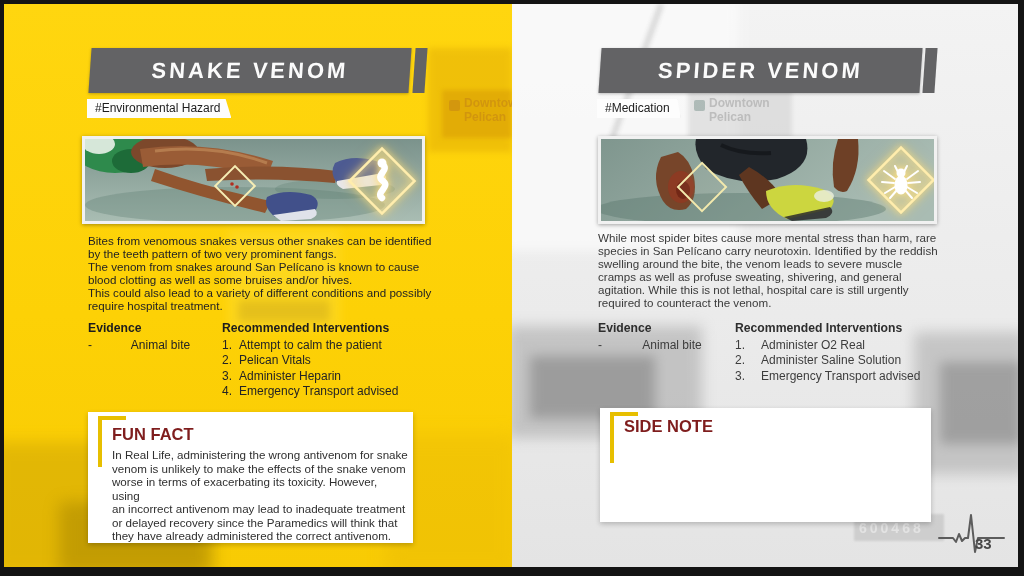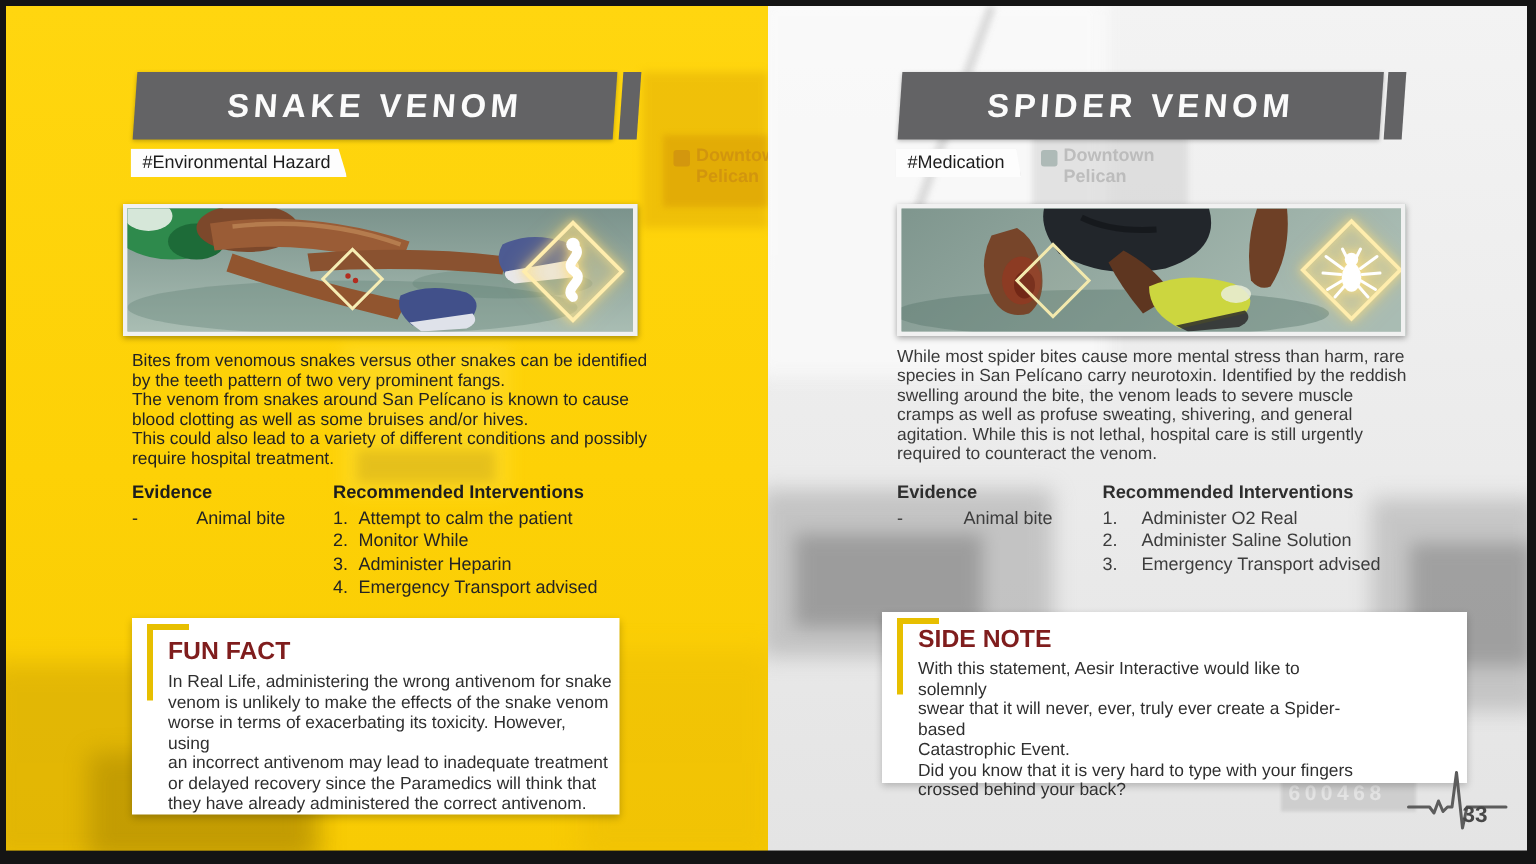--- a/index.html
+++ b/index.html
@@ -131,21 +131,21 @@
       <div style="width:134px;">
         <div class="col-h">Evidence</div>
         <ul class="dash">
           <li>Animal bite</li>
         </ul>
       </div>
       <div>
         <div class="col-h">Recommended Interventions</div>
         <ol class="num">
           <li>Attempt to calm the patient</li>
-          <li>Monitor While</li>
+          <li>Pelican Vitals</li>
           <li>Administer Heparin</li>
           <li>Emergency Transport advised</li>
         </ol>
       </div>
     </div>
 
     <div class="note" style="left:84px;top:408px;width:325px;height:131px;">
       <div class="note-corner"></div>
       <div class="note-title" style="top:13px;">FUN FACT</div>
       <div class="note-text" style="top:36px;">In Real Life, administering the wrong antivenom for snake
@@ -240,28 +240,23 @@
       <div>
         <div class="col-h">Recommended Interventions</div>
         <ol class="num wide">
           <li>Administer O2 Real</li>
           <li>Administer Saline Solution</li>
           <li>Emergency Transport advised</li>
         </ol>
       </div>
     </div>
 
-    <div class="note" style="left:76px;top:404px;width:390px;height:114px;">
+    <div class="note" style="left:88px;top:404px;width:331px;height:114px;">
       <div class="note-corner"></div>
       <div class="note-title" style="top:9px;">SIDE NOTE</div>
-      <div class="note-text" style="top:31px;">With this statement, Aesir Interactive would like to solemnly
-swear that it will never, ever, truly ever create a Spider-based
-Catastrophic Event.
-Did you know that it is very hard to type with your fingers
-crossed behind your back?</div>
     </div>
 
     <svg width="70" height="44" viewBox="0 0 70 44" style="position:absolute;left:426px;top:508px;">
       <polyline points="1,26 15,26 18,30 21,22 24,29 27,26 30,26 33,3 37,40 40,26 66,26" fill="none" stroke="#5c5c5c" stroke-width="2" stroke-linejoin="round" stroke-linecap="round"></polyline>
     </svg>
     <div class="pagenum" style="left:463px;top:531px;">33</div>
   </div>
 </div>
 
 </body></html>

